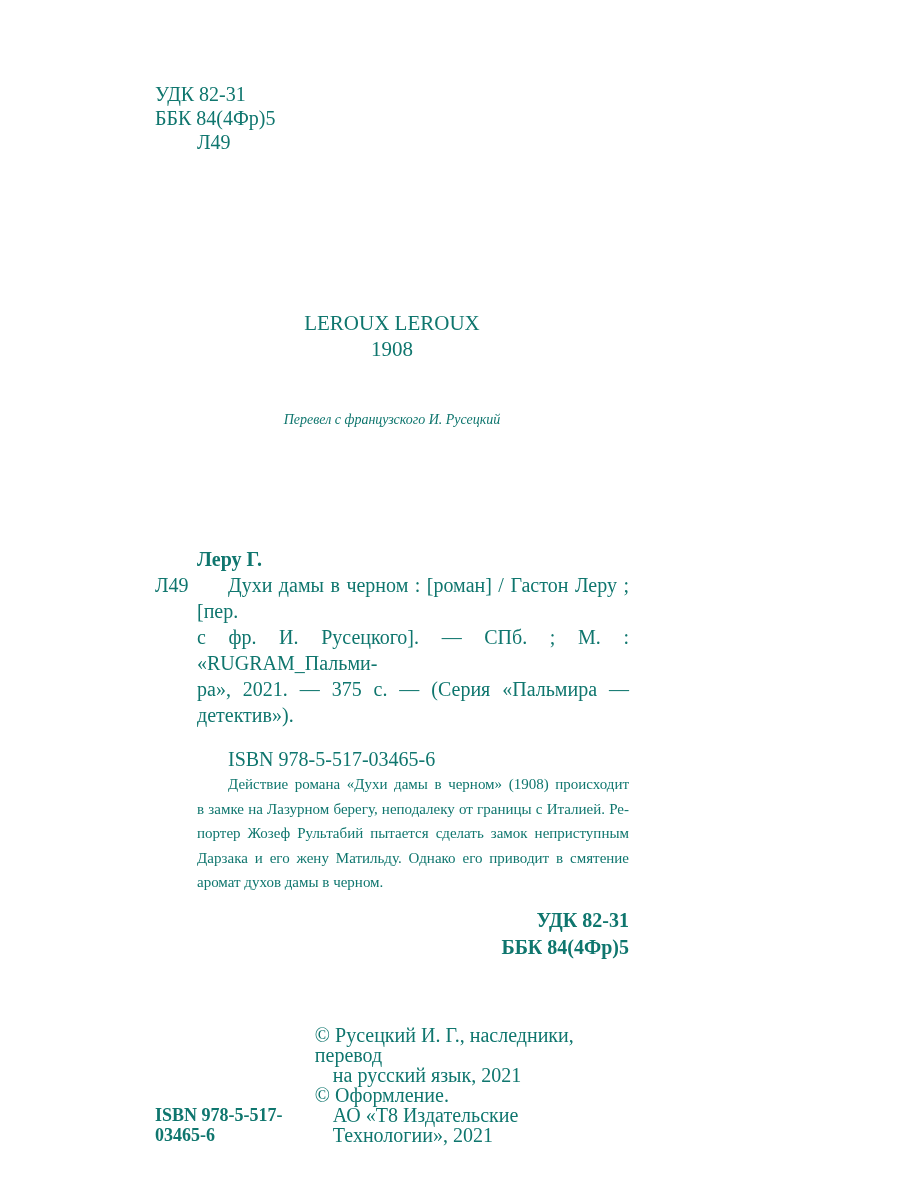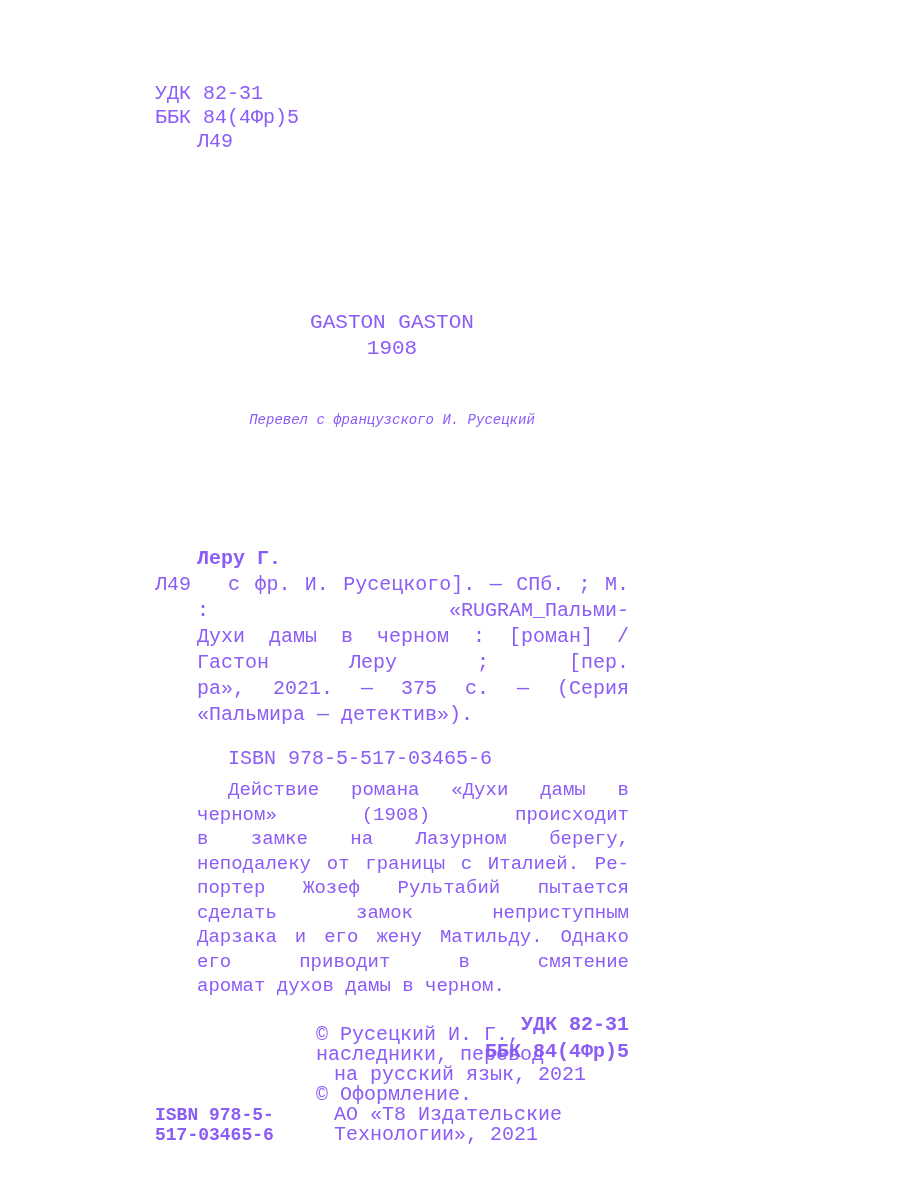--- a/index.html
+++ b/index.html
@@ -1,22 +1,22 @@
 <!DOCTYPE html>
 <html><head>
 <meta charset="utf-8">
 <style>
   html, body { margin: 0; padding: 0; background: #ffffff; }
   .page {
     position: relative;
     width: 784px;
     height: 1200px;
     background: #ffffff;
-    color: #8b5cf6;
-    font-family: Liberation Mono, monospace;
+    color: #0f766e;
+    font-family: Liberation Serif, serif;
     overflow: hidden;
   }
 
   
   .top-codes { padding-top: 82px; margin-left: 155px; font-size: 20px; line-height: 24px; }
   .top-codes .sign { margin-left: 42px; }
 
   
   .original { margin-top: 156px; text-align: center; font-size: 21px; line-height: 26px; }
 
@@ -28,21 +28,21 @@
   .catalog-author { font-weight: bold; }
   .catalog-body { position: relative; }
   .catalog-code { position: absolute; left: -42px; top: 0; }
 
   .jlines > div { text-align: justify; text-align-last: justify; text-justify: inter-word; }
   .jlines > div:last-child { text-align-last: left; }
   .indent-first > div:first-child { text-indent: 31px; }
 
   .isbn-mid { margin: 18px 155px 0 228px; font-size: 20px; line-height: 26px; }
 
-  .annotation { margin: 6px 155px 0 197px; font-size: 19px; line-height: 24.5px; }
+  .annotation { margin: 0 155px 0 197px; font-size: 15px; line-height: 24.5px; }
 
   .codes-right { margin: 12px 155px 0 0; text-align: right; font-weight: bold; font-size: 20px; line-height: 27px; }
 
   
   .bottom {
     position: absolute;
     left: 155px;
     right: 155px;
     top: 1025px;
     display: flex;
@@ -58,33 +58,33 @@
 
 <div class="page">
 
   <div class="top-codes">
     <div>УДК 82-31</div>
     <div>ББК 84(4Фр)5</div>
     <div class="sign">Л49</div>
   </div>
 
   <div class="original">
-    <div>GASTON GASTON</div>
+    <div>LEROUX LEROUX</div>
     <div>1908</div>
   </div>
 
   <div class="translator">Перевел с французского И. Русецкий</div>
 
   <div class="catalog">
     <div class="catalog-author">Леру Г.</div>
     <div class="catalog-body">
       <span class="catalog-code">Л49</span>
       <div class="jlines indent-first">
+          <div>Духи дамы в черном : [роман] / Гастон Леру ; [пер.</div>
           <div>с фр. И. Русецкого]. — СПб. ; М. : «RUGRAM_Пальми-</div>
-          <div>Духи дамы в черном : [роман] / Гастон Леру ; [пер.</div>
           <div>ра», 2021. — 375 с. — (Серия «Пальмира — детектив»).</div>
         </div>
     </div>
   </div>
 
   <div class="isbn-mid">ISBN 978-5-517-03465-6</div>
 
   <div class="annotation jlines indent-first">
       <div>Действие романа «Духи дамы в черном» (1908) происходит</div>
       <div>в замке на Лазурном берегу, неподалеку от границы с Италией. Ре-</div>

